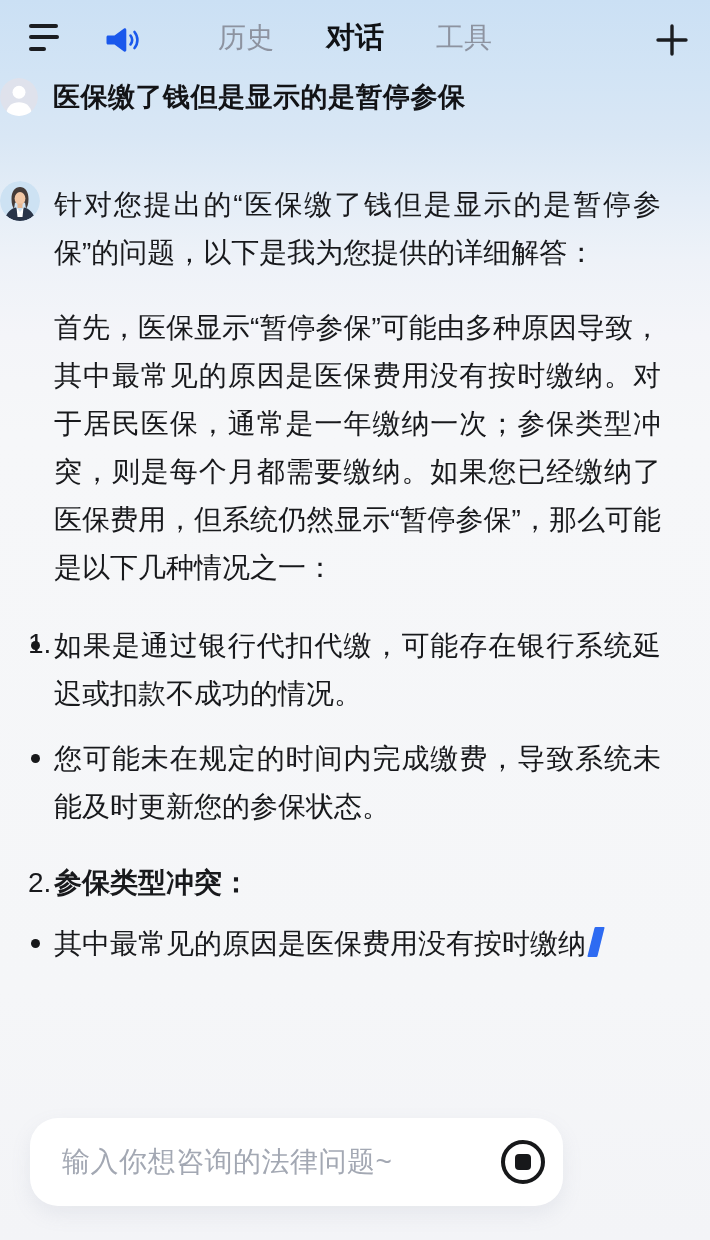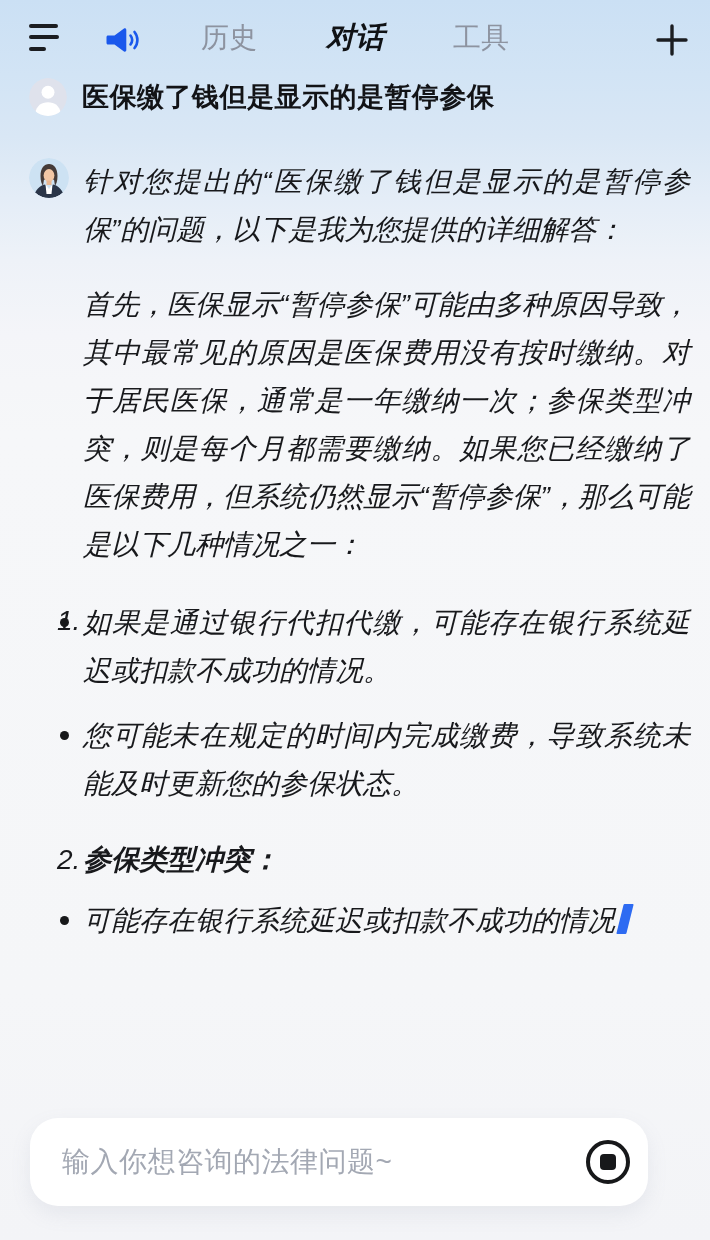--- a/index.html
+++ b/index.html
@@ -22,55 +22,55 @@
   
   .topbar { position: absolute; top: 0; left: 0; right: 0; height: 76px; }
   .menu-btn { position: absolute; left: 29px; top: 22px; width: 32px; height: 30px; cursor: pointer; }
   .menu-btn i { display: block; background: #1b1d21; height: 4px; border-radius: 2px; }
   .menu-btn i:nth-child(1) { width: 29px; margin-top: 2px; }
   .menu-btn i:nth-child(2) { width: 30px; margin-top: 7px; }
   .menu-btn i:nth-child(3) { width: 17px; margin-top: 8px; }
   .speaker-btn { position: absolute; left: 103px; top: 21px; width: 38px; height: 38px; cursor: pointer; }
   .tabs {
     position: absolute; left: 50%; top: 0; transform: translateX(-50%);
-    height: 76px; display: flex; align-items: center; gap: 69px; white-space: nowrap;
+    height: 76px; display: flex; align-items: center; gap: 52px; white-space: nowrap;
   }
   .tab { font-size: 28px; color: #8d93a0; cursor: pointer; }
-  .tab.active { color: #101215; font-weight: 700; font-size: 29px; font-style: italic; }
+  .tab.active { color: #101215; font-weight: 700; font-size: 29px; }
   .add-btn { position: absolute; right: 18px; top: 20px; width: 40px; height: 40px; cursor: pointer; }
 
   
   .chat { position: absolute; top: 76px; left: 0; right: 0; }
-  .row { display: flex; align-items: flex-start; padding-left: 29px; }
+  .row { display: flex; align-items: flex-start; }
   .avatar { flex: 0 0 auto; border-radius: 50%; overflow: hidden; }
   .user-row { margin-top: 2px; align-items: center; }
   .user-row .avatar { width: 38px; height: 38px; }
   .user-text { margin-left: 15px; font-size: 27px; font-weight: 700; color: #121316; letter-spacing: 0.5px; }
-  .ai-row { margin-top: 42px; font-style: italic; }
+  .ai-row { margin-top: 65px; }
   .ai-row .avatar { width: 40px; height: 40px; }
   .ai-content { margin-left: 14px; width: 607px; font-size: 28px; line-height: 48px; color: #18191c; }
   .ai-content p { text-align: justify; }
   .para { margin-bottom: 27px; }
   .sec-head { position: relative; margin: 30px 0 15px 0; line-height: 44px; }
   .sec-head .num { position: absolute; left: -26px; font-weight: 400; }
   .sec-head .sec-title { font-weight: 700; }
   .bullet { position: relative; margin-bottom: 17px; }
   .bullet .dot {
     position: absolute; left: -23px; top: 19px;
     width: 9px; height: 9px; border-radius: 50%; background: #17181a;
   }
   .cursor {
     display: inline-block; width: 10px; height: 30px;
     background: #2e6bf2; transform: skewX(-14deg);
     vertical-align: -4px; margin-left: 5px; border-radius: 1px;
   }
 
   
   .composer {
-    position: absolute; left: 30px; top: 1118px; width: 618px; height: 88px;
+    position: absolute; left: 30px; top: 1118px; width: 533px; height: 88px;
     background: #ffffff; border-radius: 28px;
     box-shadow: 0 8px 20px rgba(130,142,166,0.12);
     display: flex; align-items: center; padding: 0 18px 0 32px;
   }
   .placeholder { flex: 1; font-size: 28px; color: #a3a8b3; letter-spacing: 0.5px; }
   .stop-btn {
     flex: 0 0 auto; width: 44px; height: 44px; border-radius: 50%;
     border: 4px solid #17181a; background: #ffffff;
     display: flex; align-items: center; justify-content: center; cursor: pointer; padding: 0;
   }
@@ -159,21 +159,21 @@
           <p>您可能未在规定的时间内完成缴费，导致系统未能及时更新您的参保状态。</p>
         </div>
 
         <div class="sec-head">
           <span class="num">2.</span>
           <span class="sec-title">参保类型冲突：</span>
         </div>
 
         <div class="bullet">
           <span class="dot"></span>
-          <p><span>可能存在银行系统延迟或扣款不成功的情况</span><span class="cursor"></span></p>
+          <p><span>其中最常见的原因是医保费用没有按时缴纳</span><span class="cursor"></span></p>
         </div>
       </div>
     </div>
   </main>
 
   <footer class="composer">
     <span class="placeholder">输入你想咨询的法律问题~</span>
     <button class="stop-btn">
       <span class="stop-square"></span>
     </button>

